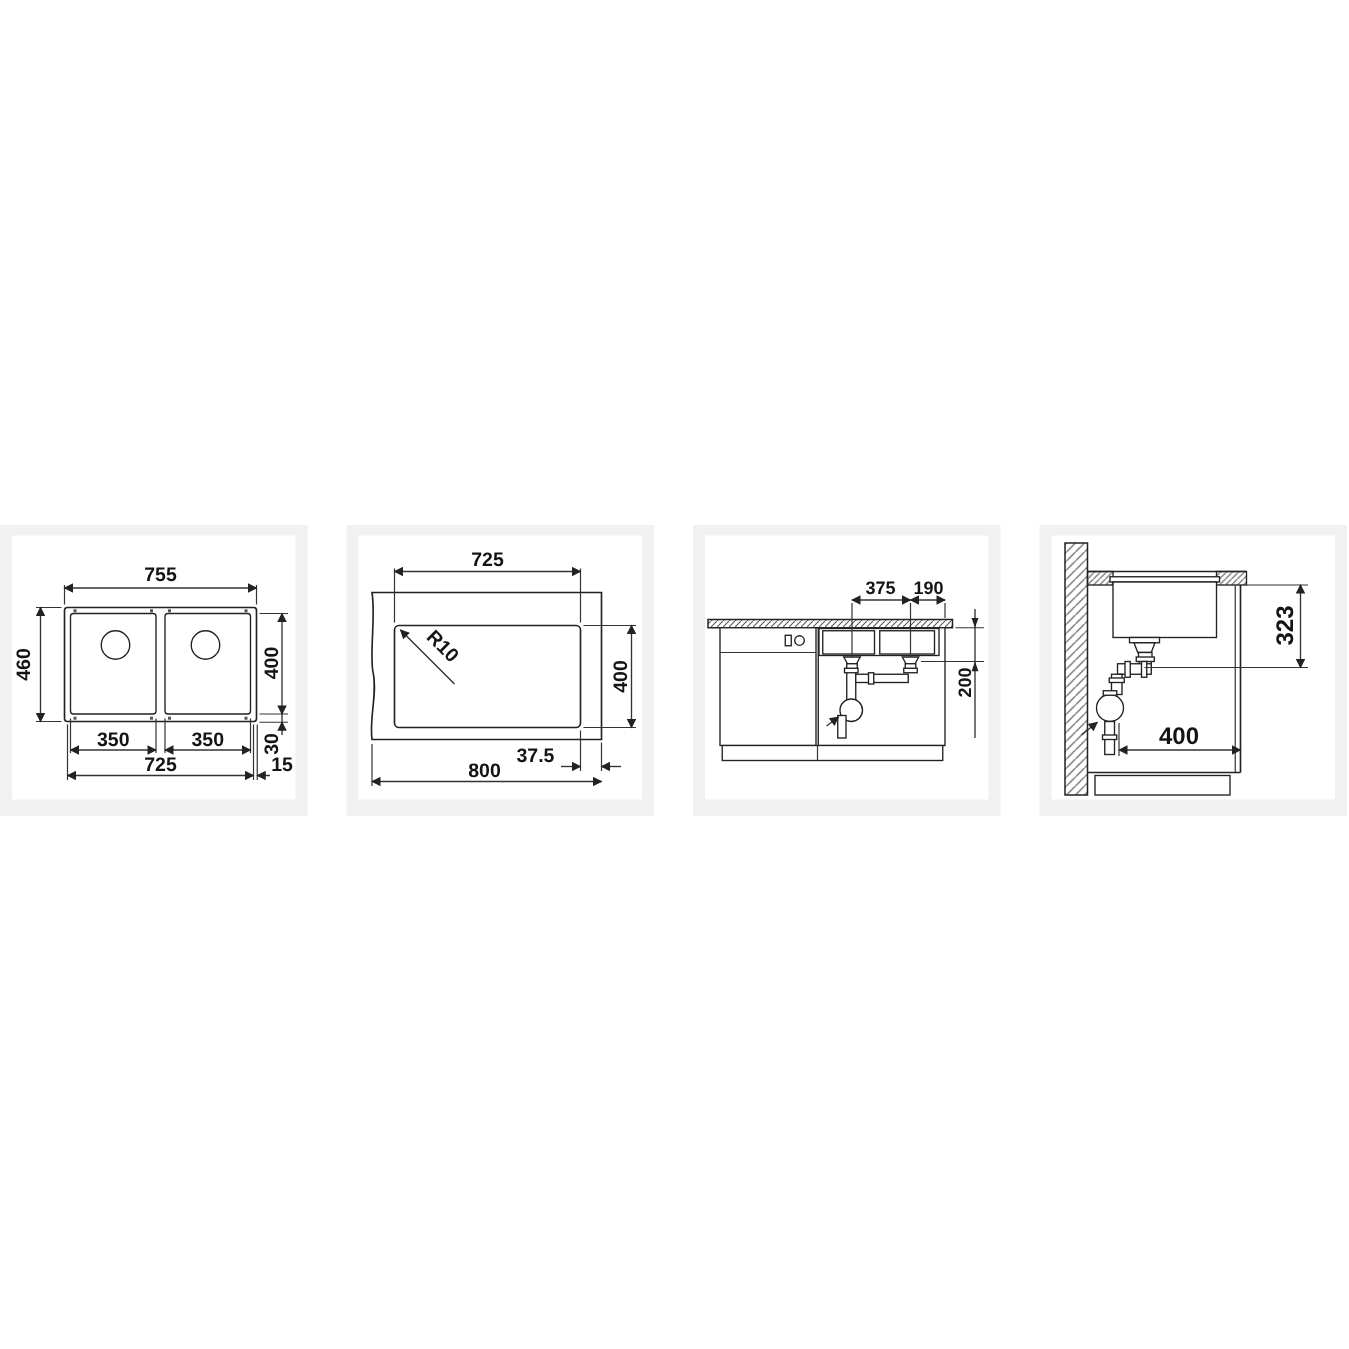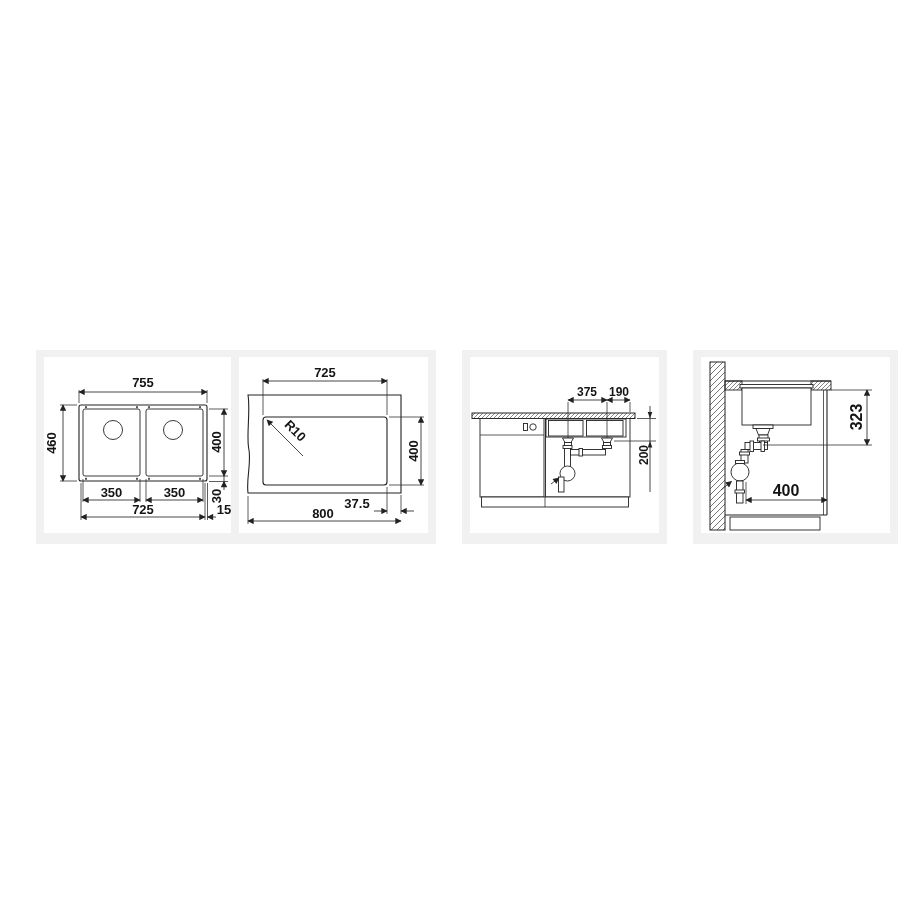--- a/index.html
+++ b/index.html
@@ -4,21 +4,21 @@
 <style>
   html,body{margin:0;padding:0;}
   body{
     width:899px;height:899px;background:#ffffff;position:relative;overflow:hidden;
     font-family:"Liberation Sans", sans-serif;
   }
   .card{
     position:absolute;top:350px;width:205px;height:194px;background:#f1f1f2;
   }
   .card svg{display:block;}
-  #card1{left:0;margin-left:36px;}
+  #card1{left:0;}
   #card2{left:231px;}
   #card3{left:462px;}
   #card4{left:693px;}
   text{
     font-family:"Liberation Sans", sans-serif;
     font-weight:700;fill:#141414;
   }
   .t13{font-size:13px;}
   .t12{font-size:12px;}
   .t16{font-size:16px;}

